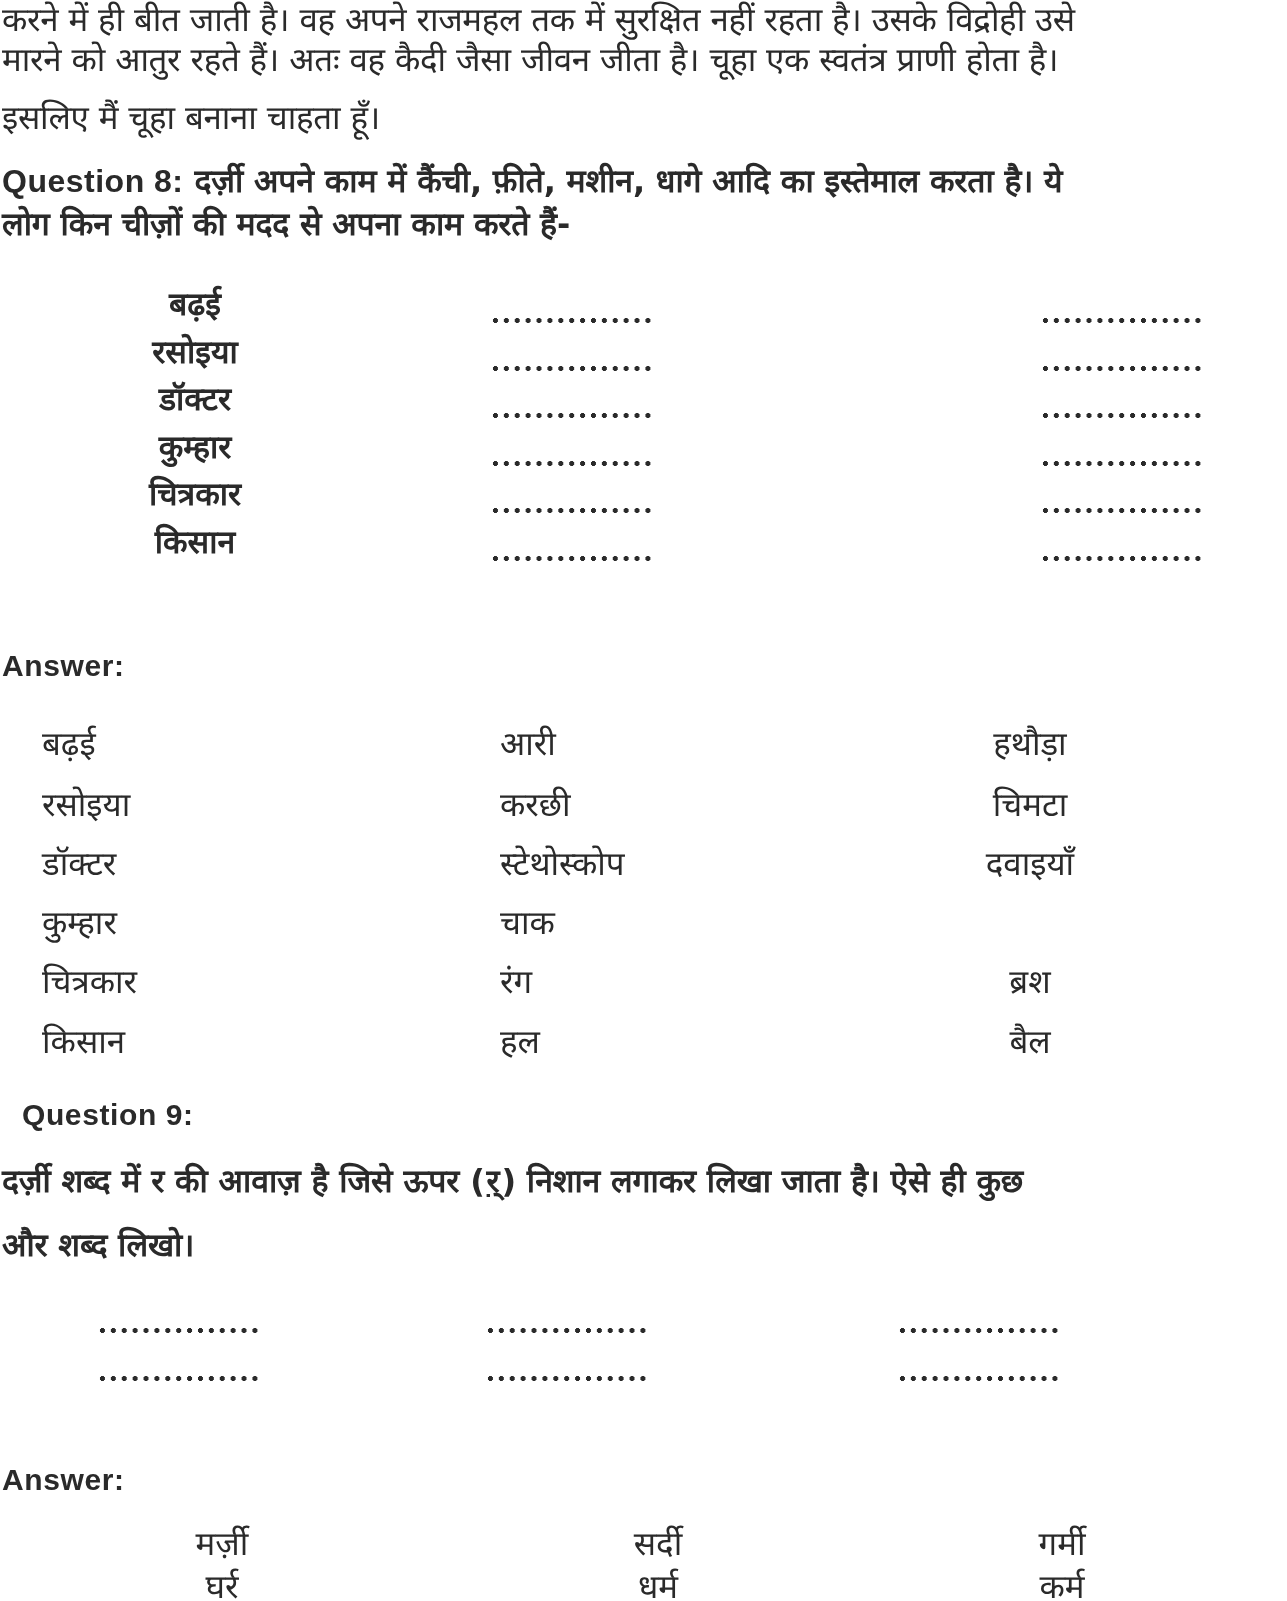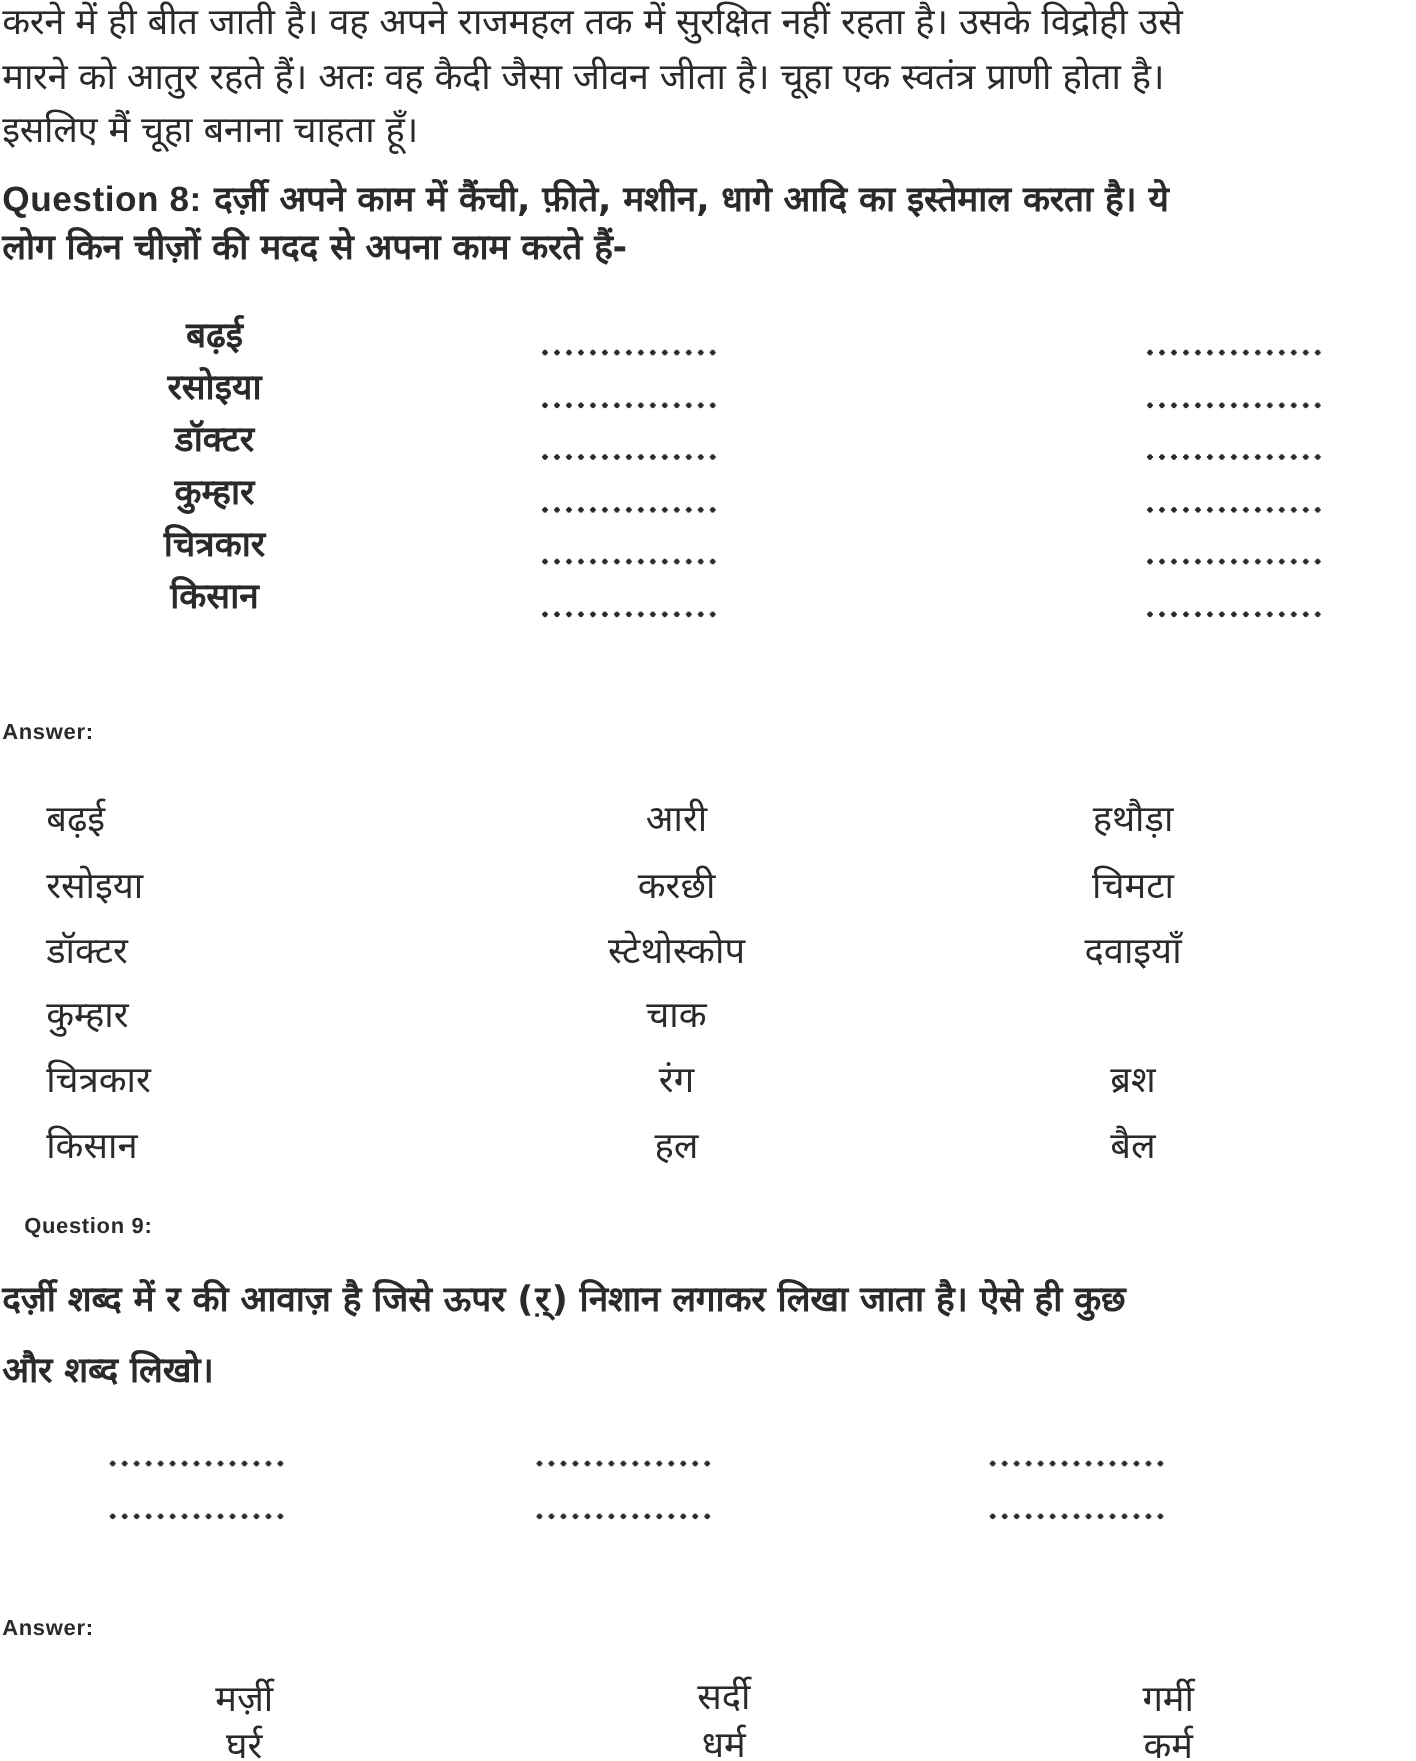--- a/index.html
+++ b/index.html
@@ -38,21 +38,21 @@
     .q-label {
       font-family: "Liberation Sans", sans-serif;
       font-weight: 700;
       letter-spacing: 0.5px;
     }
     .section-label {
       position: absolute;
       left: 2px;
       font-family: "Liberation Sans", sans-serif;
       font-weight: 700;
-      font-size: 20px;
+      font-size: 30px;
       line-height: 36px;
       letter-spacing: 0.6px;
       margin: 0;
     }
     
     .blank-row {
       position: absolute;
       left: 0;
       width: 1287px;
       height: 48px;
@@ -88,21 +88,21 @@
       font-size: 33px;
       line-height: 44px;
       font-weight: 400;
     }
     .ans-cell {
       position: absolute;
       top: 0;
       white-space: nowrap;
     }
     .ans-cell.a0 { left: 42px; }
-    .ans-cell.a1 { left: 500px; width: 230px; text-align: center; }
+    .ans-cell.a1 { left: 500px; width: 230px; }
     .ans-cell.a2 { left: 920px; width: 220px; text-align: center; }
 
     
     .dot-row {
       position: absolute;
       left: 0;
       width: 1287px;
       height: 10px;
     }
     .dot-row .dots { top: 0; }
@@ -135,21 +135,21 @@
       text-decoration: underline;
       text-underline-offset: 2px;
       padding: 0 2px;
     }
   </style>
 </head>
 <body>
 
 <div>
   <p class="para" style="top:-4px;">करने में ही बीत जाती है। वह अपने राजमहल तक में सुरक्षित नहीं रहता है। उसके विद्रोही उसे</p>
-  <p class="para" style="top:46px;">मारने को आतुर रहते हैं। अतः वह कैदी जैसा जीवन जीता है। चूहा एक स्वतंत्र प्राणी होता है।</p>
+  <p class="para" style="top:36px;">मारने को आतुर रहते हैं। अतः वह कैदी जैसा जीवन जीता है। चूहा एक स्वतंत्र प्राणी होता है।</p>
   <p class="para" style="top:94px;">इसलिए मैं चूहा बनाना चाहता हूँ।</p>
 </div>
 
 <div>
   <p class="q-text" style="top:160px;">
     <span class="q-label">Question 8:</span>
     <span>दर्ज़ी अपने काम में कैंची, फ़ीते, मशीन, धागे आदि का इस्तेमाल करता है। ये</span>
   </p>
   <p class="q-text" style="top:203px;">लोग किन चीज़ों की मदद से अपना काम करते हैं-</p>
 </div>

